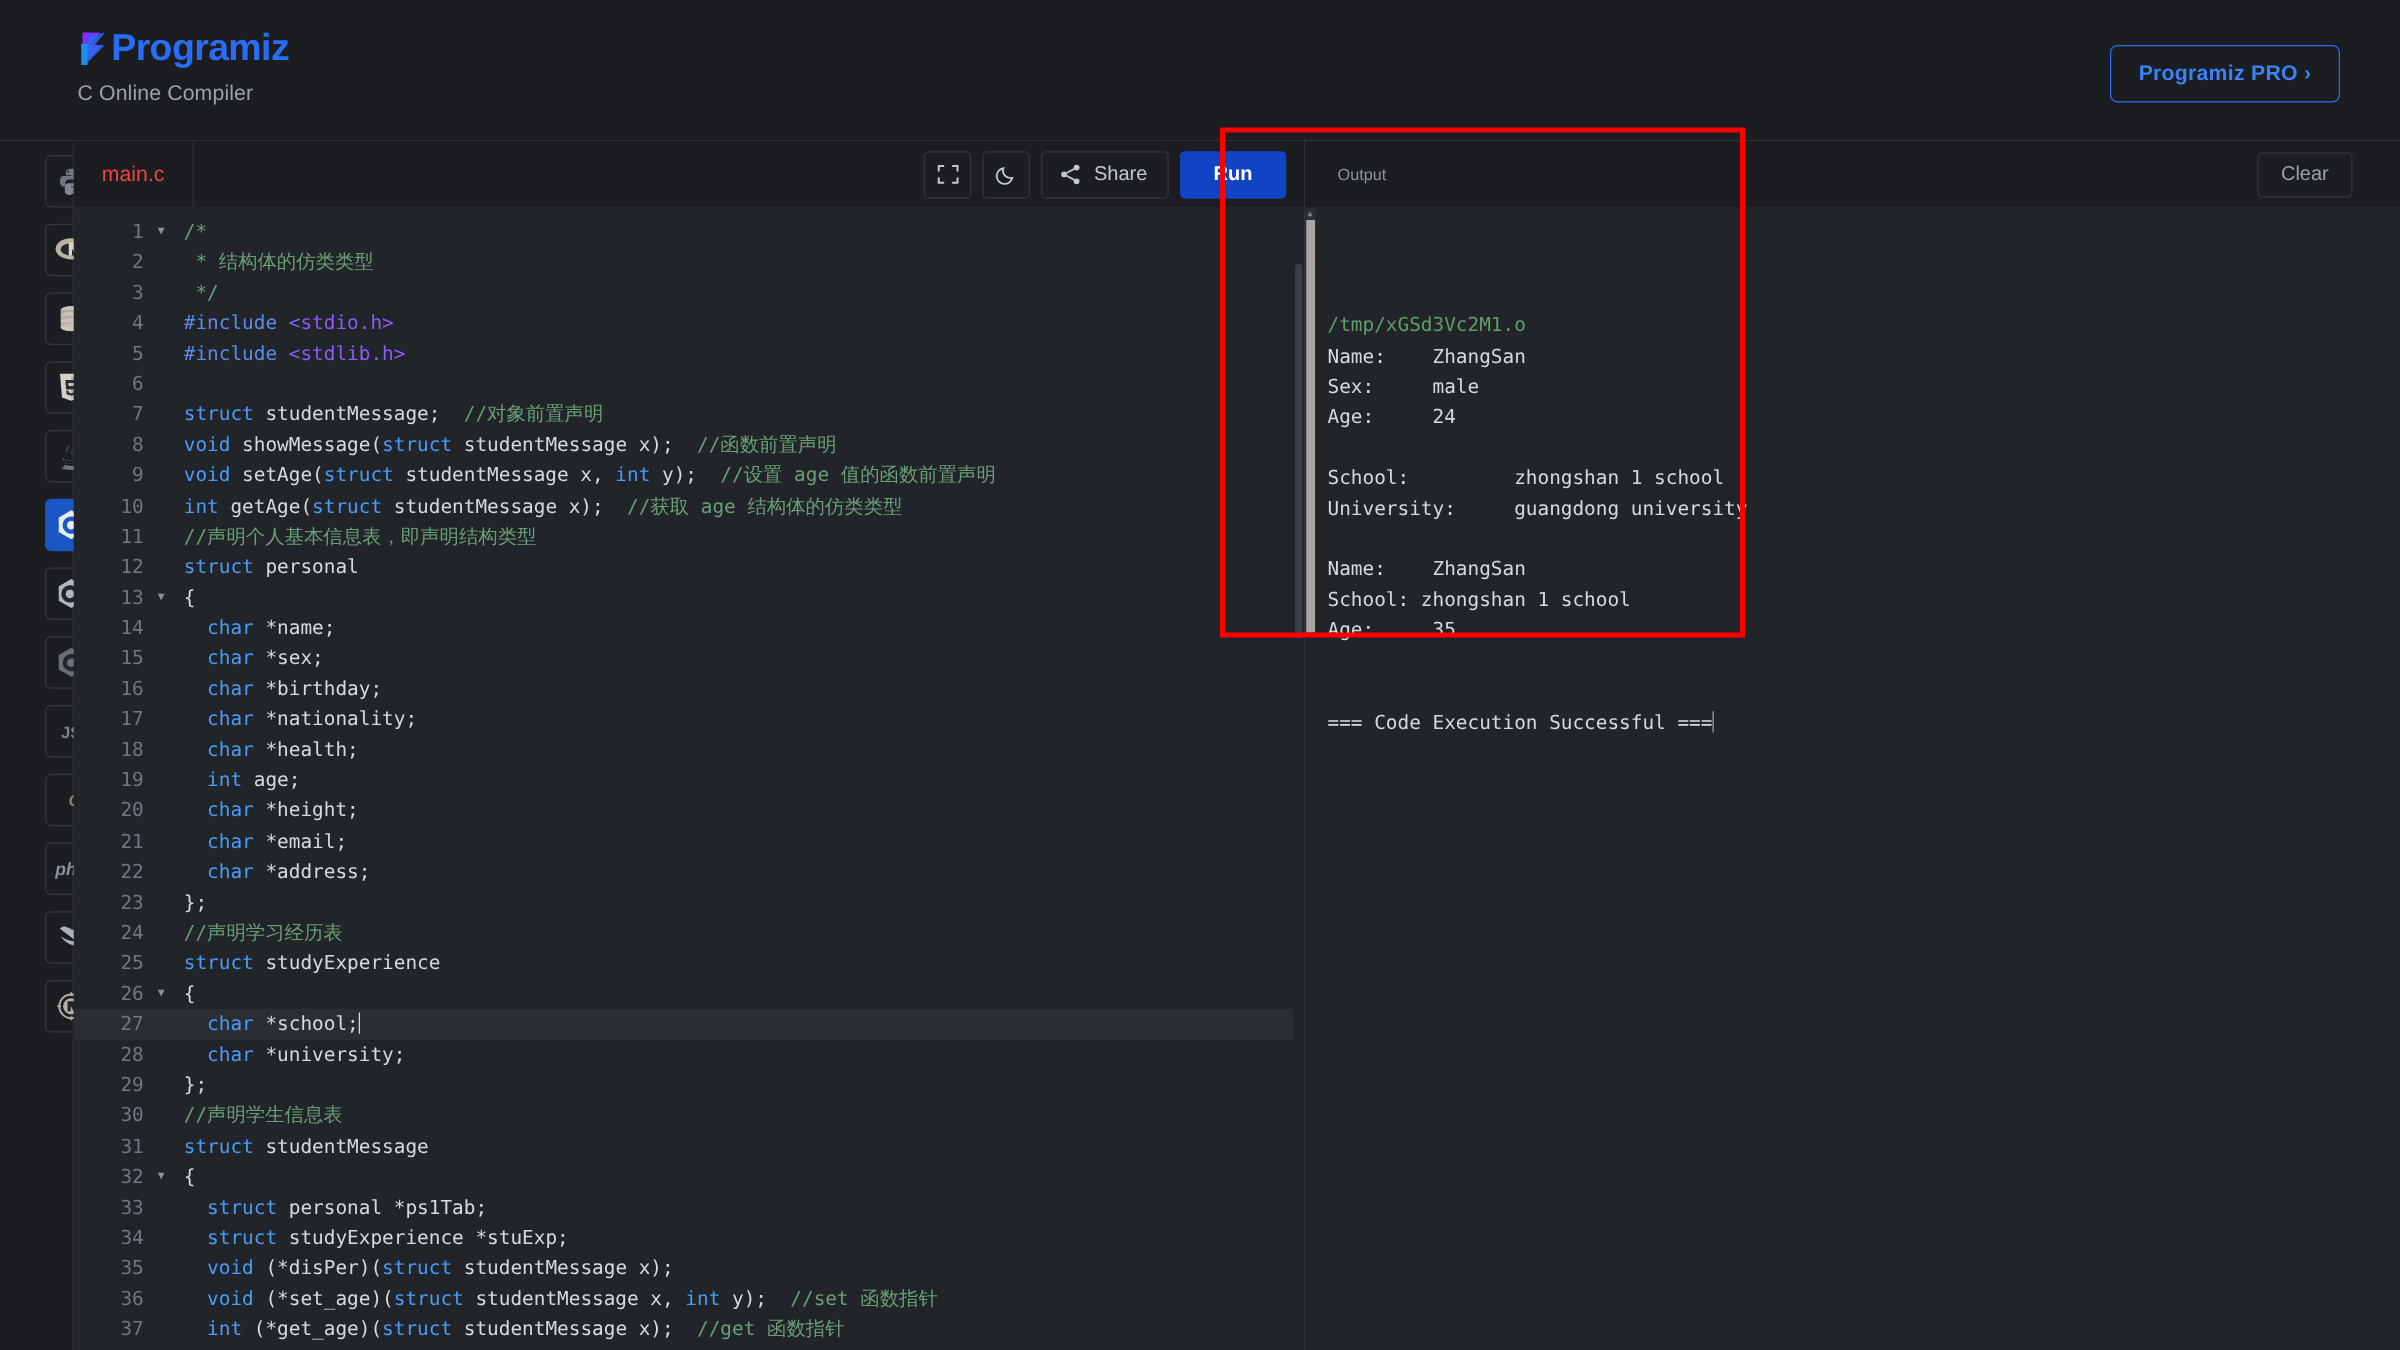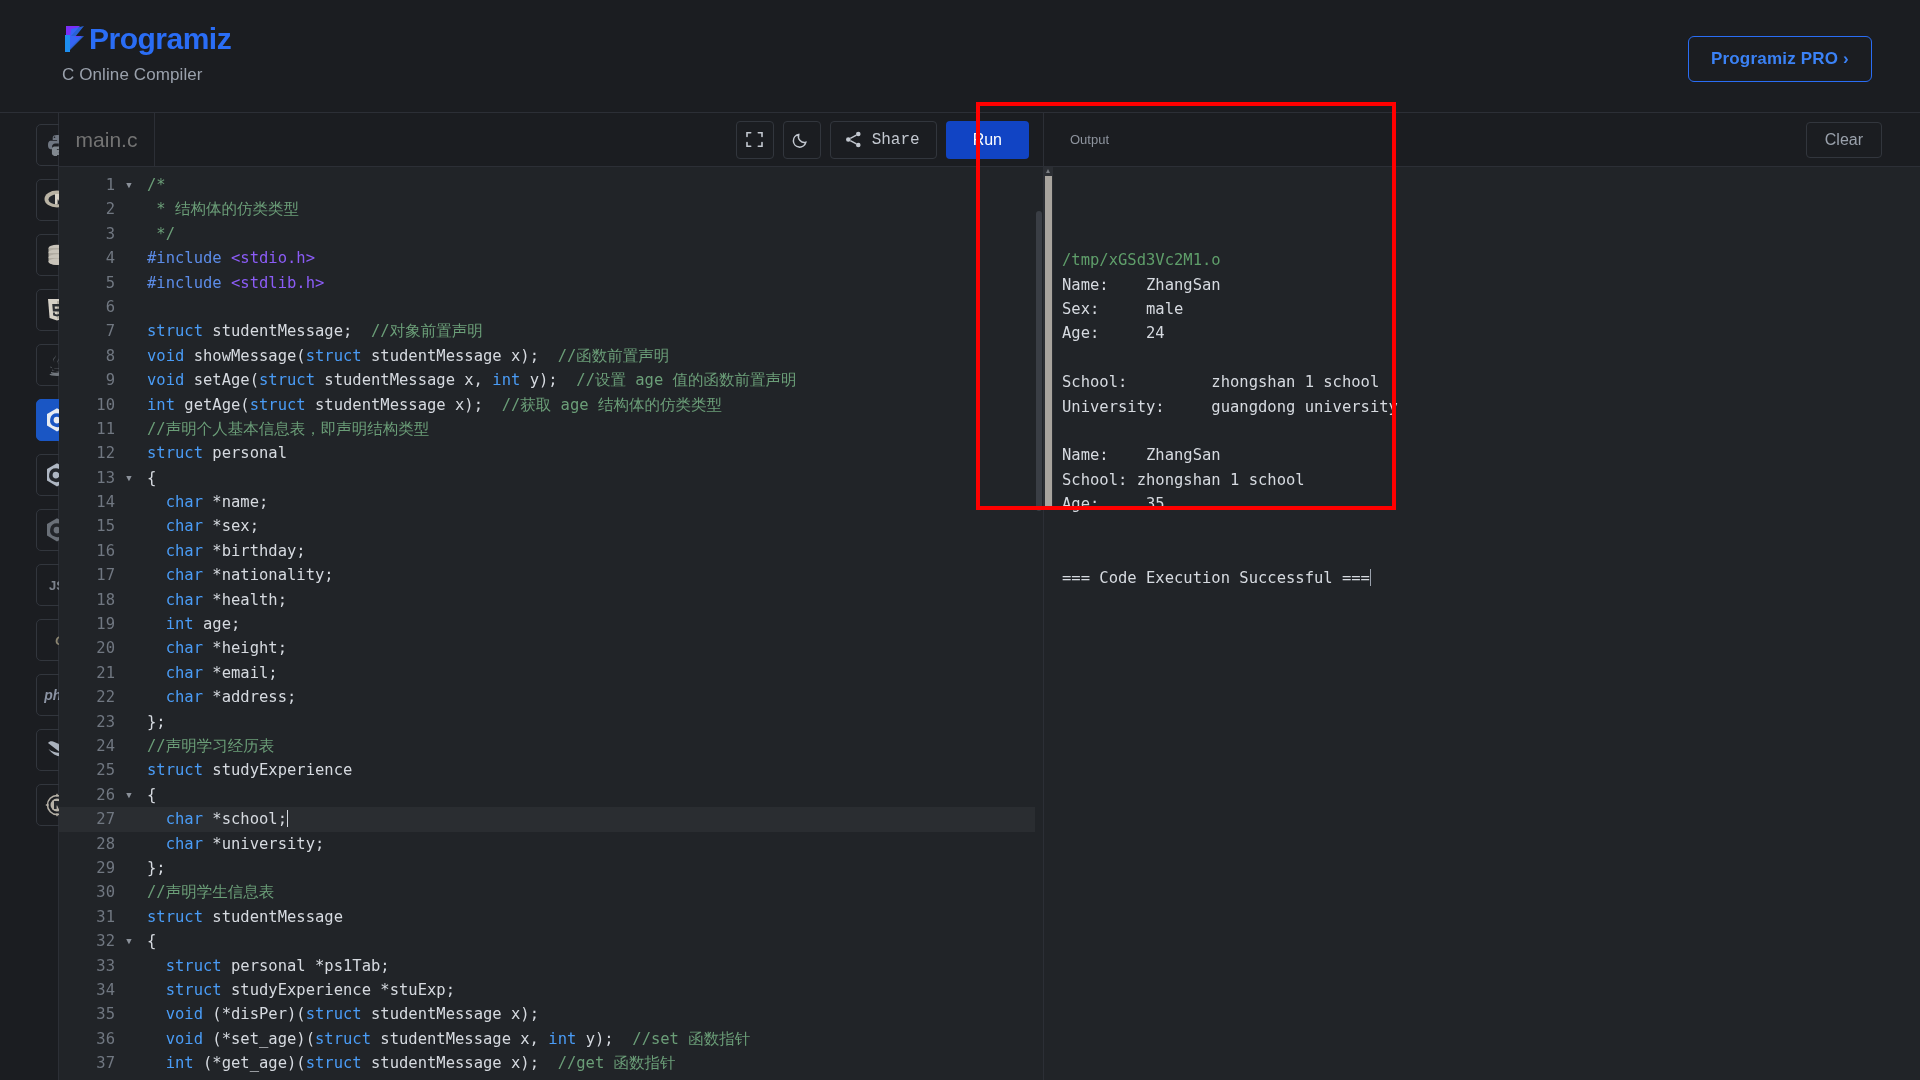--- a/index.html
+++ b/index.html
@@ -69,41 +69,41 @@
     border-right: 1px solid #2c2f36;
     position: relative;
   }
   .editor-bar {
     height: 54px; display: flex; align-items: stretch;
     border-bottom: 1px solid #2c2f36;
     background: #1b1d21;
   }
   .file-tab {
     width: 96px; display: flex; align-items: center; justify-content: center;
-    color: #737373; font-size: 21px;
+    color: #ef4444; font-size: 17px;
     border-right: 1px solid #2c2f36;
     cursor: pointer;
   }
   .bar-spacer { flex: 1; }
   .bar-tools { display: flex; align-items: center; gap: 9px; padding-right: 14px; }
   .tool-btn {
     width: 38px; height: 38px; border: 1px solid #32363d; border-radius: 4px;
     display: flex; align-items: center; justify-content: center;
     cursor: pointer; background: transparent;
   }
   .share-btn {
     height: 38px; border: 1px solid #32363d; border-radius: 4px;
     display: flex; align-items: center; gap: 9px;
     padding: 0 16px 0 13px; cursor: pointer; background: transparent;
-    color: #c3c8d0; font-size: 16px; font-family: Liberation Mono, monospace;
+    color: #c3c8d0; font-size: 16px;
   }
   .run-btn {
     height: 38px; border: none; border-radius: 4px;
     background: #1144c4; color: #fff;
-    font-size: 16px; font-weight: normal;
+    font-size: 16px; font-weight: bold;
     padding: 0 27px; cursor: pointer;
     display: flex; align-items: center;
   }
 
   
   .code-area {
     flex: 1; background: #212428; position: relative; overflow: hidden;
     font-family: "DejaVu Sans Mono", monospace;
     font-size: 15.5px; line-height: 24.4px;
     padding-top: 6px;

